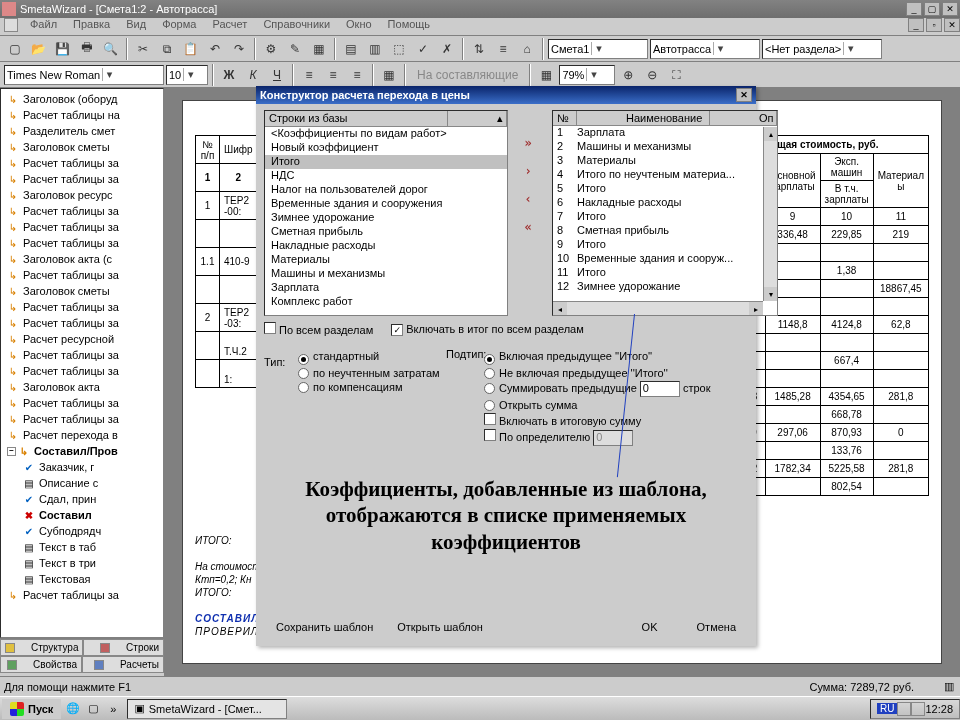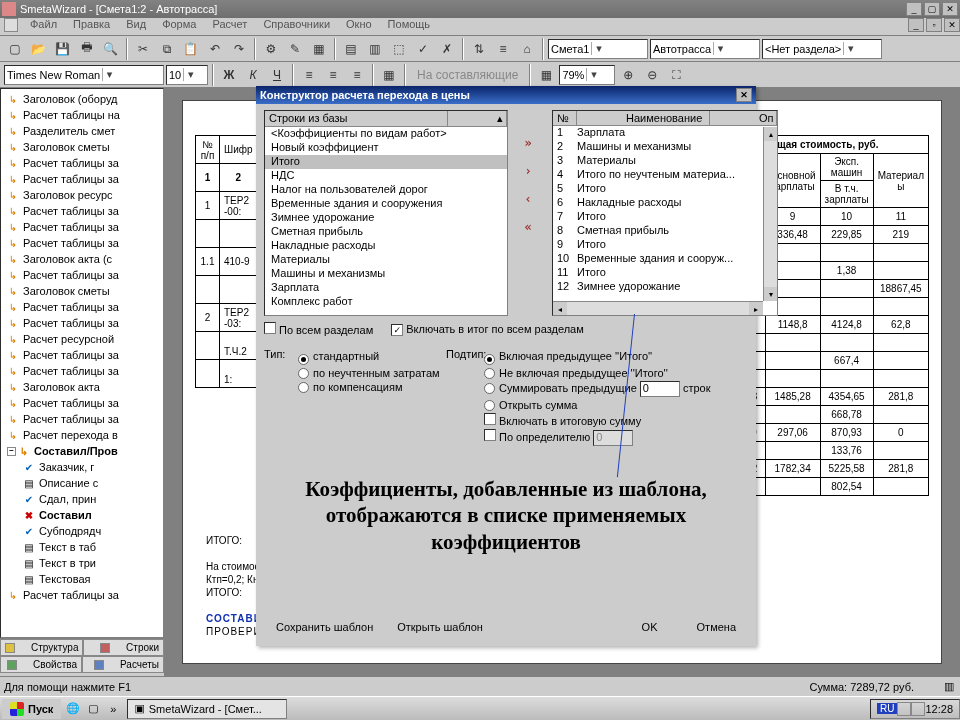--- a/index.html
+++ b/index.html
@@ -51,21 +51,21 @@
   .sheet th, .sheet td { border: 1px solid #000; padding: 2px 4px; text-align: center; }
   .sheet-head-row th { font-weight: normal; }
 
   .bgtbl-left { position: absolute; top: 34px; left: 12px; }
   .bgtbl-left th, .bgtbl-left td { height: 28px; }
 
   .bgtbl-right { position: absolute; top: 34px; right: 12px; }
   .bgtbl-right th, .bgtbl-right td { height: 18px; }
 
   .bg-footer { position: absolute; left: 12px; bottom: 24px; font-size: 10px; }
-  .bg-footer .line { margin: 2px 11px; }
+  .bg-footer .line { margin: 2px 0; font-style: italic; }
   .bg-footer .sig { color: #1030b0; font-weight: bold; letter-spacing: 1px; }
 
   
   .dialog { position: absolute; top: 86px; left: 256px; width: 500px; height: 560px; background: #cccccc; border: 2px outset #fff #404040 #404040 #fff; box-shadow: 2px 2px 4px rgba(0,0,0,.3); }
   .dlg-title { height: 18px; background: linear-gradient(#0a246a,#3a6ec8); color: #fff; font-weight: bold; font-size: 11px; display: flex; align-items: center; padding: 0 4px; }
   .dlg-title .spacer { flex: 1; }
   .dlg-body { padding: 6px 8px; position: relative; height: calc(100% - 18px); }
 
   .listbox { background: #fff; border: 1px inset #808080; font-size: 11px; overflow: hidden; }
   .lb-head { background: #ccc; border-bottom: 1px solid #888; display: flex; gap: 45px; }
@@ -668,21 +668,21 @@
         <div class="scr-btn" style="right:0">▸</div>
       </div>
     </div>
 
     <div class="chk-row">
       <label><span class="chk"></span><span>По всем разделам</span></label>
       <label><span class="chk">✓</span><span>Включать в итог по всем разделам</span></label>
     </div>
 
     <div class="radios">
-      <span class="lbl" style="left:0;top:0">Тип:</span>
+      <span class="lbl" style="left:0;top:8px">Тип:</span>
       <span class="lbl" style="left:182px;top:0">Подтип:</span>
       <div class="left-col">
         <div class="r-row"><span class="radio on"></span><span>стандартный</span></div>
         <div class="r-row"><span class="radio"></span><span>по неучтенным затратам</span></div>
         <div class="r-row"><span class="radio"></span><span>по компенсациям</span></div>
       </div>
       <div class="right-col">
         <div class="r-row"><span class="radio on"></span><span>Включая предыдущее ''Итого''</span></div>
         <div class="r-row"><span class="radio"></span><span>Не включая предыдущее ''Итого''</span></div>
         <div class="r-row"><span class="radio"></span><span>Суммировать предыдущие</span>

